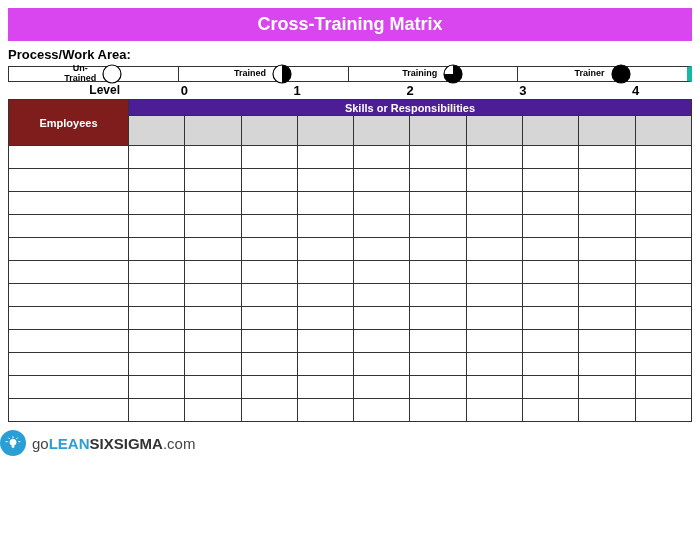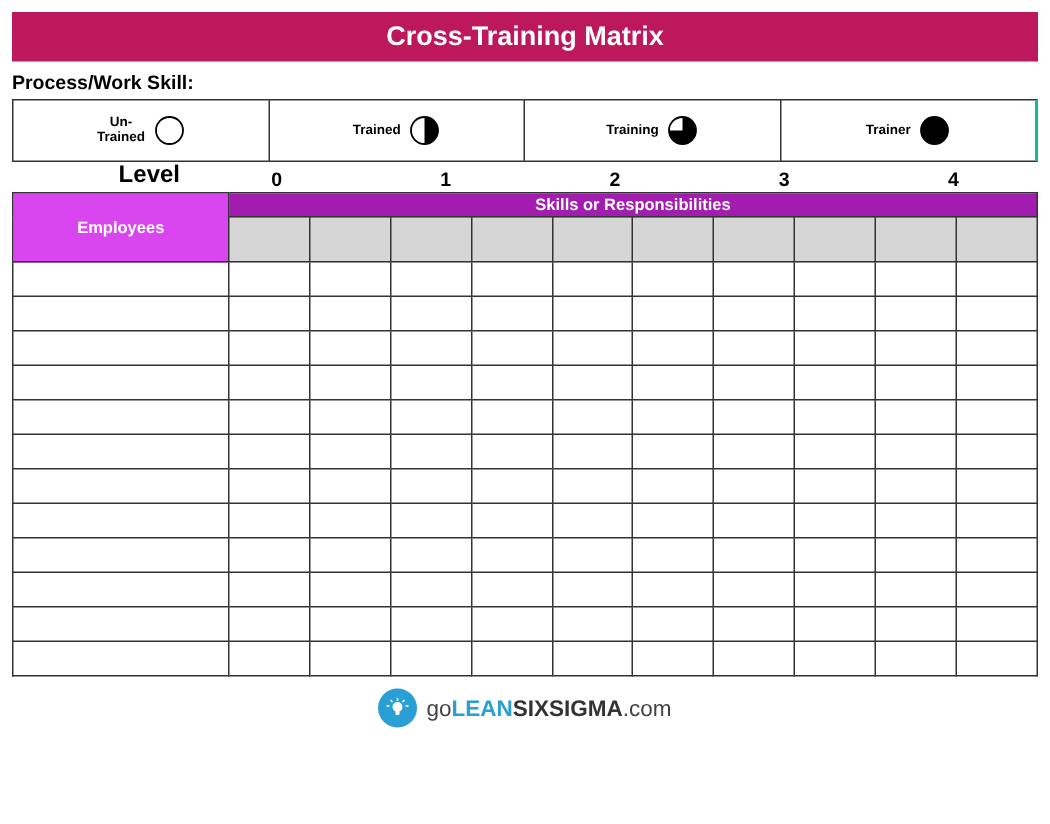--- a/index.html
+++ b/index.html
@@ -6,21 +6,21 @@
   body {
     font-family: Arial, Helvetica, sans-serif;
     background: #fff;
     width: 700px;
     height: 549px;
     overflow: hidden;
     font-size: 11px;
   }
   .container { width: 100%; padding: 0; }
   .title-bar {
-    background: #be185d;
+    background: #d946ef;
     color: #fff;
     text-align: center;
     font-weight: bold;
     font-size: 18px;
     padding: 6px 0;
     margin: 8px 8px 4px 8px;
   }
   .work-area {
     font-weight: bold;
     font-size: 13px;
@@ -44,39 +44,39 @@
   }
   .key-cell {
     flex: 1;
     border: 1px solid #333;
     border-right: none;
     display: flex;
     align-items: center;
     justify-content: center;
     padding: 2px 4px;
     gap: 6px;
-    height: 42px;
+    height: 16px;
     font-weight: bold;
     font-size: 9px;
   }
-  .key-cell:last-child { border-right: 2px solid #14b8a6; }
+  .key-cell:last-child { border-right: 5px solid #14b8a6; }
   .key-cell span.lbl { text-align: center; line-height: 1.1; }
   .circle {
     width: 20px; height: 20px; flex-shrink: 0;
   }
   .level-row {
     display: flex;
     align-items: flex-end;
     padding: 0 8px;
   }
   .level-label {
     width: 120px;
     text-align: right;
     font-weight: bold;
-    font-size: 16px;
+    font-size: 12px;
     padding-right: 8px;
     padding-bottom: 2px;
   }
   .level-cells { flex: 1; display: flex; }
   .level-cell {
     flex: 1;
     text-align: center;
     font-weight: bold;
     font-size: 13px;
     padding: 1px 0;
@@ -85,43 +85,43 @@
     margin: 0 8px;
     border-collapse: collapse;
     width: calc(100% - 16px);
     table-layout: fixed;
   }
   .matrix th, .matrix td {
     border: 1px solid #333;
     height: 23px;
   }
   .matrix .hdr-emp {
-    background: #d946ef;
+    background: #7f1d1d;
     color: #fff;
     font-weight: bold;
     font-size: 11px;
-    width: 144px;
+    width: 120px;
     vertical-align: middle;
   }
   .matrix .hdr-skills {
-    background: #a21caf;
+    background: #4c1d95;
     color: #fff;
     font-weight: bold;
     font-size: 11px;
     text-align: center;
     height: 16px;
     padding: 1px 0;
   }
   .matrix .hdr-skillcol {
     background: #d6d6d6;
     height: 30px;
   }
   .footer {
     display: flex;
-    flex-direction: column;
+    flex-direction: row;
     align-items: center;
     margin-top: 8px;
     gap: 10px;
   }
   .logo {
     display: flex;
     align-items: center;
     gap: 6px;
   }
   .bulb {
@@ -144,21 +144,21 @@
     font-size: 8px;
     color: #333;
   }
 </style>
 </head>
 <body>
 
 <div class="container">
   <div class="title-bar">Cross-Training Matrix</div>
 
-  <div class="work-area">Process/Work Skill:</div>
+  <div class="work-area">Process/Work Area:</div>
 
   <div class="key-row">
     <div class="key-cells" id="key-cells">
         <div class="key-cell">
           <span class="lbl">Un-<br>Trained</span>
           <svg class="circle" viewBox="0 0 20 20">
             <circle cx="10" cy="10" r="9" fill="#fff" stroke="#000" stroke-width="1.2"></circle>
           </svg>
         </div>
         <div class="key-cell">

